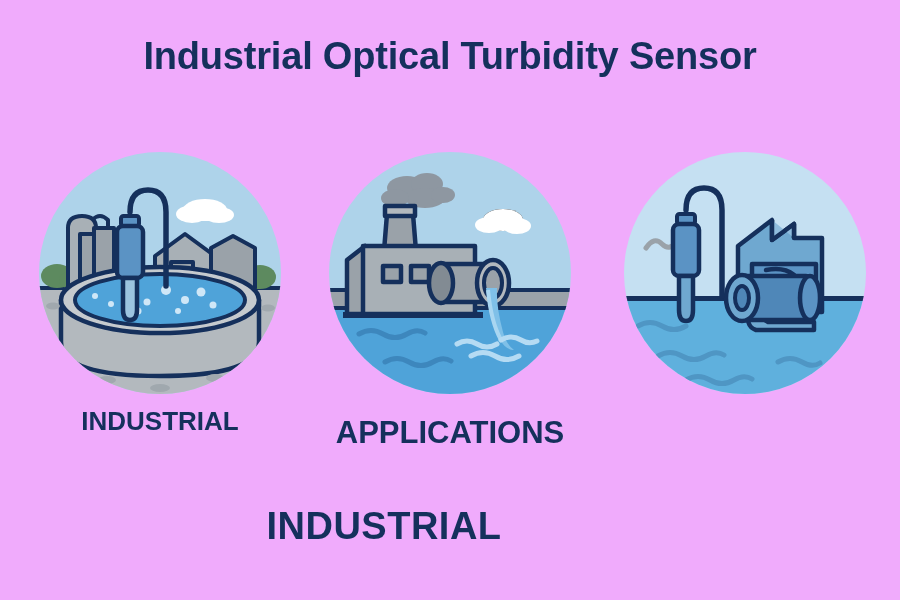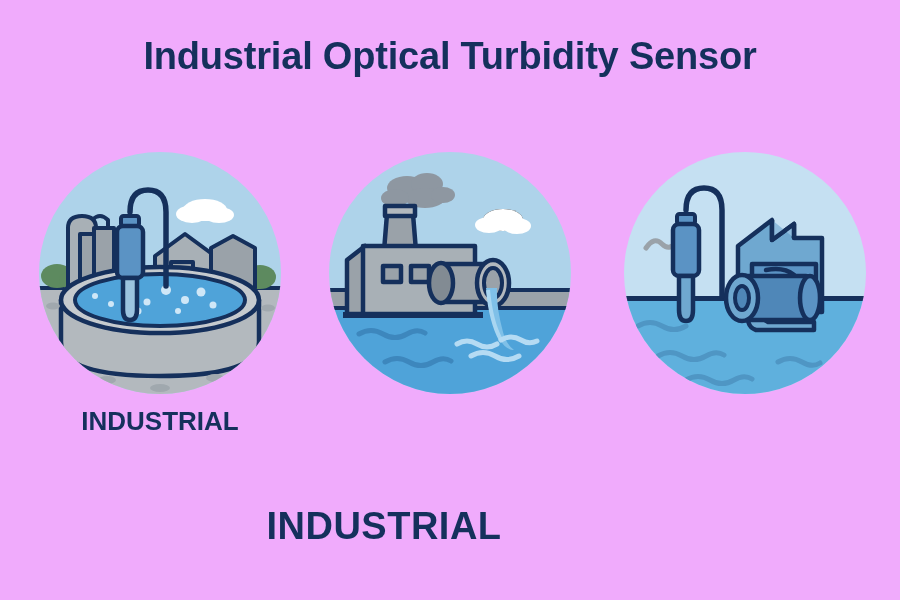--- a/index.html
+++ b/index.html
@@ -289,19 +289,22 @@
         </g>
       </svg>
     </div>
 
   </div>
 
   <div class="caption caption-1">
     <div>INDUSTRIAL</div>
   </div>
 
+  <div class="caption caption-2">
+    <div>APPLICATIONS</div>
+  </div>
 
   <div class="caption caption-3">
   </div>
 
   <div class="footer-label">INDUSTRIAL</div>
 
 </div>
 
 </body></html>

